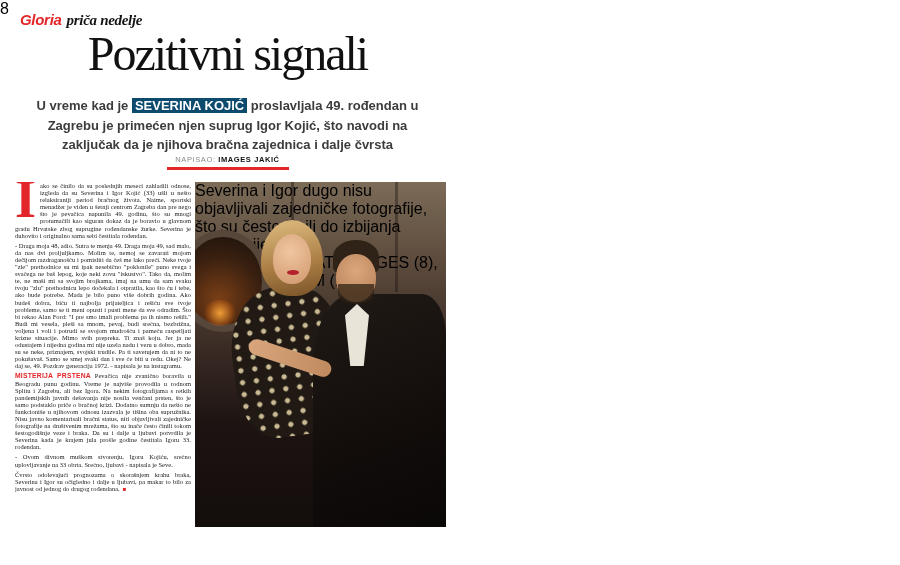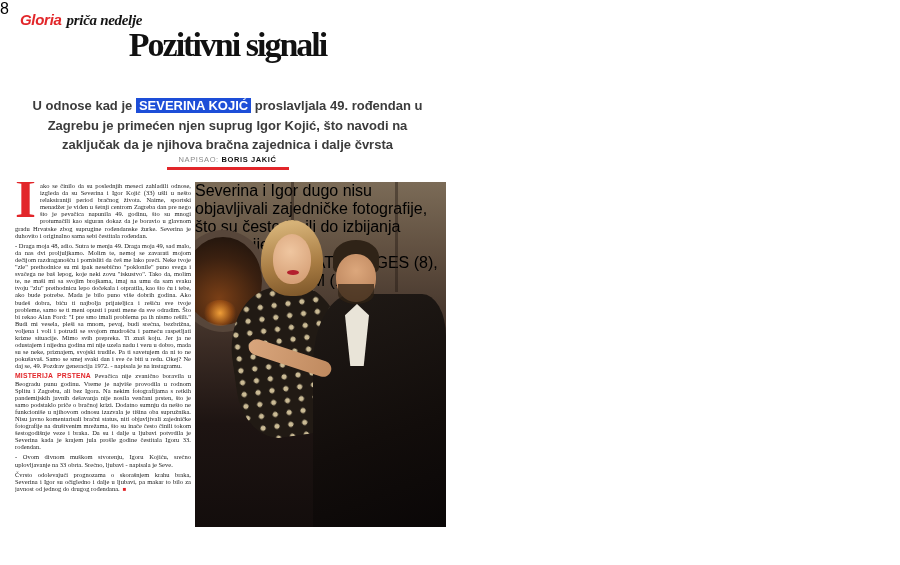--- a/index.html
+++ b/index.html
@@ -9,26 +9,26 @@
   .spread { position:absolute; left:0; top:0; width:900px; height:565px; background:#fff; }
 
   
   .left-page { position:absolute; left:0; top:0; width:455px; height:565px; background:#fff; }
 
   .kicker { position:absolute; left:20px; top:11px; font-size:15px; font-style:italic; font-weight:bold; letter-spacing:-0.3px; }
   .kicker .brand { color:#e2262a; font-family:"Liberation Sans", sans-serif; margin-right:5px; }
   .kicker .section { color:#151515; font-family:"Liberation Serif", serif; }
 
   .headline { position:absolute; left:0; top:26px; width:455px; text-align:center;
-    font-family:"Liberation Serif", serif; font-weight:bold; font-size:34px; letter-spacing:-2px;
+    font-family:"Liberation Serif", serif; font-weight:normal; font-size:48px; letter-spacing:-2px;
     color:#111; }
 
   .subtitle { position:absolute; left:28px; top:96px; width:399px; text-align:center;
     font-size:13px; font-weight:bold; color:#3c3c3c; line-height:1.5; }
-  .subtitle .hl { background:#1d4ed8; color:#fff; padding:0 3px; }
+  .subtitle .hl { background:#0c4a6e; color:#fff; padding:0 3px; }
 
   .byline { position:absolute; left:0; top:155px; width:455px; text-align:center;
     font-size:7.5px; letter-spacing:0.6px; }
   .byline .lbl { color:#8a8a8a;text-align:center; }
   .byline .auth { color:#111; font-weight:bold; }
   .byline-rule { position:absolute; left:167px; top:167px; width:122px; height:3px; background:#e2262a; }
 
   
   .article { position:absolute; left:15px; top:182px; width:431px; height:349px; display:flex; }
   .copy { width:176px; height:349px; overflow:hidden; font-family:"Liberation Serif", serif;
@@ -147,25 +147,25 @@
 <div class="spread">
 
   <div class="left-page">
 
     <div class="kicker">
       <span class="brand">Gloria</span><span class="section">priča nedelje</span>
     </div>
 
     <h1 class="headline">Pozitivni signali</h1>
 
-    <div class="subtitle"><span>U odnose kad je </span><span class="hl">SEVERINA KOJIĆ</span><span> proslavljala 49. rođendan u Zagrebu je primećen njen suprug Igor Kojić, što navodi na zaključak da je njihova bračna zajednica i dalje čvrsta</span></div>
+    <div class="subtitle"><span>U vreme kad je </span><span class="hl">SEVERINA KOJIĆ</span><span> proslavljala 49. rođendan u Zagrebu je primećen njen suprug Igor Kojić, što navodi na zaključak da je njihova bračna zajednica i dalje čvrsta</span></div>
 
     <div class="byline">
       <span class="lbl">NAPISAO:</span>
-      <span class="auth">BORIS JAKIĆ</span>
+      <span class="auth">IMAGES JAKIĆ</span>
     </div>
     <div class="byline-rule"></div>
 
     <div class="article">
       <div class="copy">
         <p><span class="dropcap">I</span><span>ako se činilo da su poslednjih meseci zahladili odnose, izgleda da su Severina i Igor Kojić (33) ušli u nešto relaksiraniji period bračnog života. Naime, sportski menadžer je viđen u šetnji centrom Zagreba dan pre nego što je pevačica napunila 49. godinu, što su mnogi protumačili kao siguran dokaz da je boravio u glavnom gradu Hrvatske zbog suprugine rođendanske žurke. Severina je duhovito i originalno sama sebi čestitala rođendan.</span></p>
         <p><span>- Draga moja 48, adio. Sutra te menja 49. Draga moja 49, sad malo, da nas dvi proljuljkamo. Molim te, nemoj se zavarati mojom dečijom razdraganošću i pomisliti da ćeš me lako preći. Neke tvoje "zle" prethodnice su mi ipak nesebično "poklonile" puno svega i svačega ne baš lepog, koje neki zovu "iskustvo". Tako da, molim te, ne maši mi sa svojim brojkama, imaj na umu da sam svaku tvoju "zlu" prethodnicu lepo dočekala i otpratila, kao što ću i tebe, ako bude potrebe. Mada je bilo puno više dobrih godina. Ako budeš dobra, biću ti najbolja prijateljica i rešiću sve tvoje probleme, samo se ti meni opusti i pusti mene da sve odradim. Što bi rekao Alan Ford: "I pre smo imali problema pa ih nismo rešili." Budi mi vesela, pleši sa mnom, pevaj, budi srećna, bezbrižna, voljena i voli i potrudi se svojom mudrošću i pameću raspetljati krizne situacije. Mimo svih prepreka. Ti znaš koju. Jer ja ne odustajem i nijedna godina mi nije uzela nadu i veru u dobro, mada su se neke, priznajem, svojski trudile. Pa ti savetujem da ni to ne pokušavaš. Samo se smej svaki dan i sve će biti u redu. Okej? Ne daj se, 49. Pozdrav generacija 1972. - napisala je na instagramu.</span></p>
         <p><span class="lead">MISTERIJA PRSTENA</span><span> Pevačica nije zvanično boravila u Beogradu punu godinu. Vreme je najviše provodila u rodnom Splitu i Zagrebu, ali bez Igora. Na nekim fotografijama s retkih pandemijskih javnih dešavanja nije nosila venčani prsten, što je samo podstaklo priče o bračnoj krizi. Dodatno sumnju da nešto ne funkcioniše u njihovom odnosu izazvala je tišina oba supružnika. Nisu javno komentarisali bračni status, niti objavljivali zajedničke fotografije na društvenim mrežama, što su inače često činili tokom šestogodišnje veze i braka. Da su i dalje u ljubavi potvrdila je Severina kada je krajem jula prošle godine čestitala Igoru 33. rođendan.</span></p>
         <p><span>- Ovom divnom muškom stvorenju, Igoru Kojiću, srećno uplovljavanje na 33 obrta. Srećno, ljubavi - napisala je Seve.</span></p>
         <p><span>Čvrsto odolevajući prognozama o skorašnjem krahu braka, Severina i Igor su očigledno i dalje u ljubavi, pa makar to bilo za javnost od jednog do drugog rođendana.</span><span class="endmark">■</span></p>

